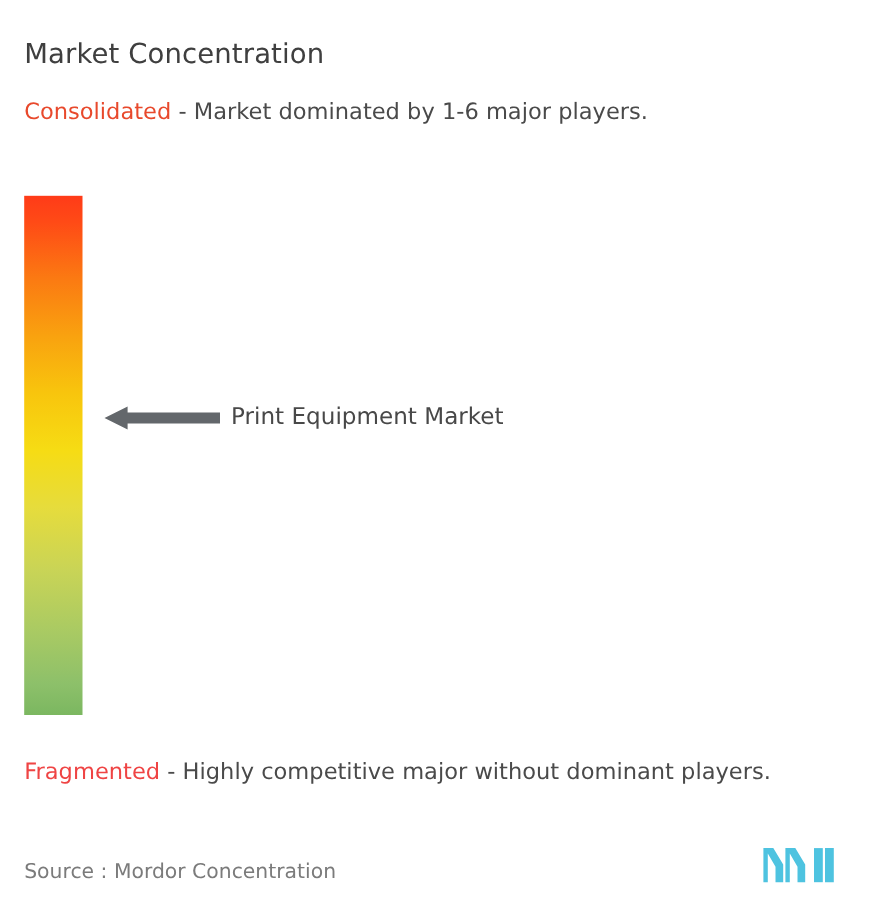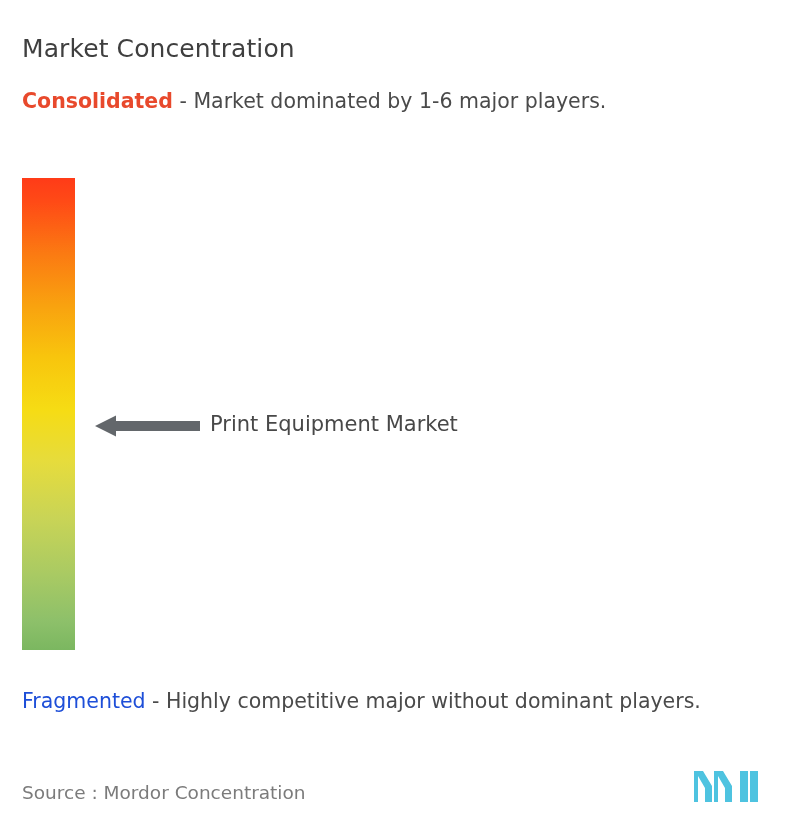--- a/index.html
+++ b/index.html
@@ -44,24 +44,23 @@
     position: absolute;
     left: 22px;
     top: 686px;
     width: 762px;
     font-size: 20.5px;
     line-height: 31px;
     color: #4a4a4a;
   }
   .kw-consolidated {
     color: #e8492c;
-    font-weight: bold;
   }
   .kw-fragmented {
-    color: #1d4ed8;
+    color: #ef4444;
   }
   #gradient-bar {
     position: absolute;
     left: 22px;
     top: 178px;
     width: 53px;
     height: 472px;
     background: linear-gradient(to bottom,
         #ff3b18 0%,
         #ff4a16 5%,
@@ -74,21 +73,20 @@
         #a9ca63 84%,
         #8dc06a 94%,
         #7bb760 100%);
   }
   #pointer-group {
     position: absolute;
     left: 92px;
     top: 366px;
     width: 480px;
     height: 32px;
-    margin-top: 46px;
   }
   #pointer-arrow {
     position: absolute;
     left: 0;
     top: 0;
     width: 108px;
     height: 28px;
   }
   #pointer-label {
     position: absolute;

